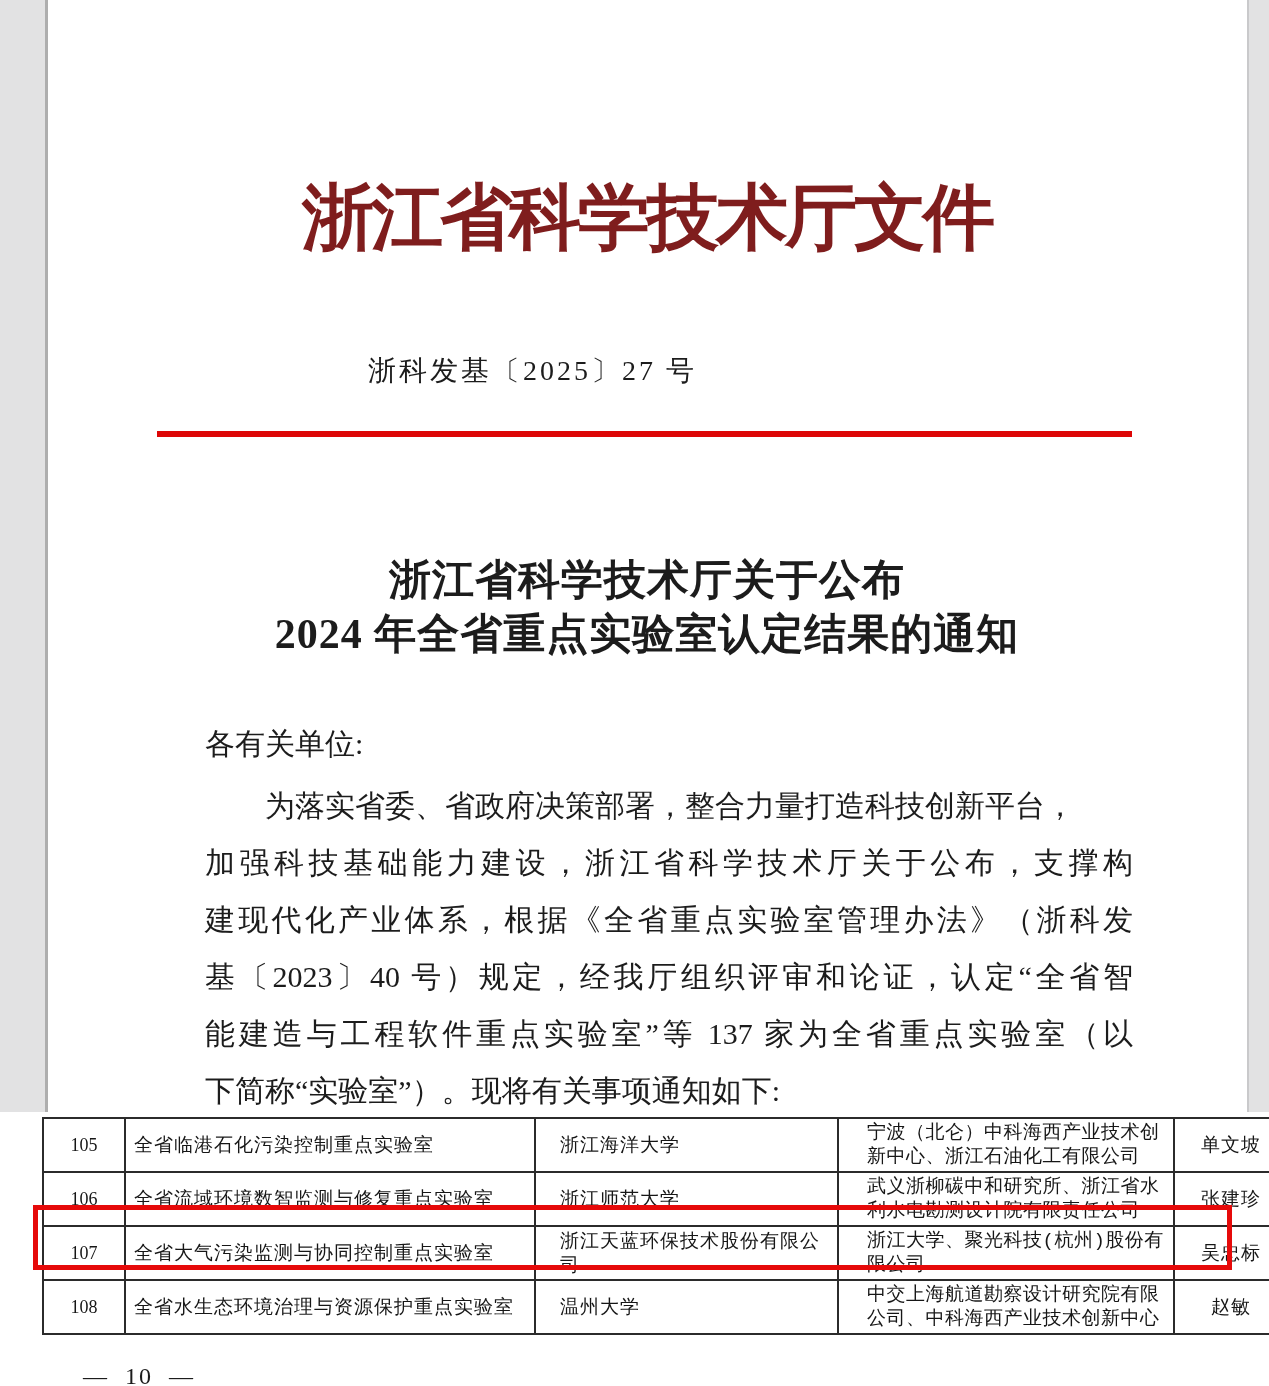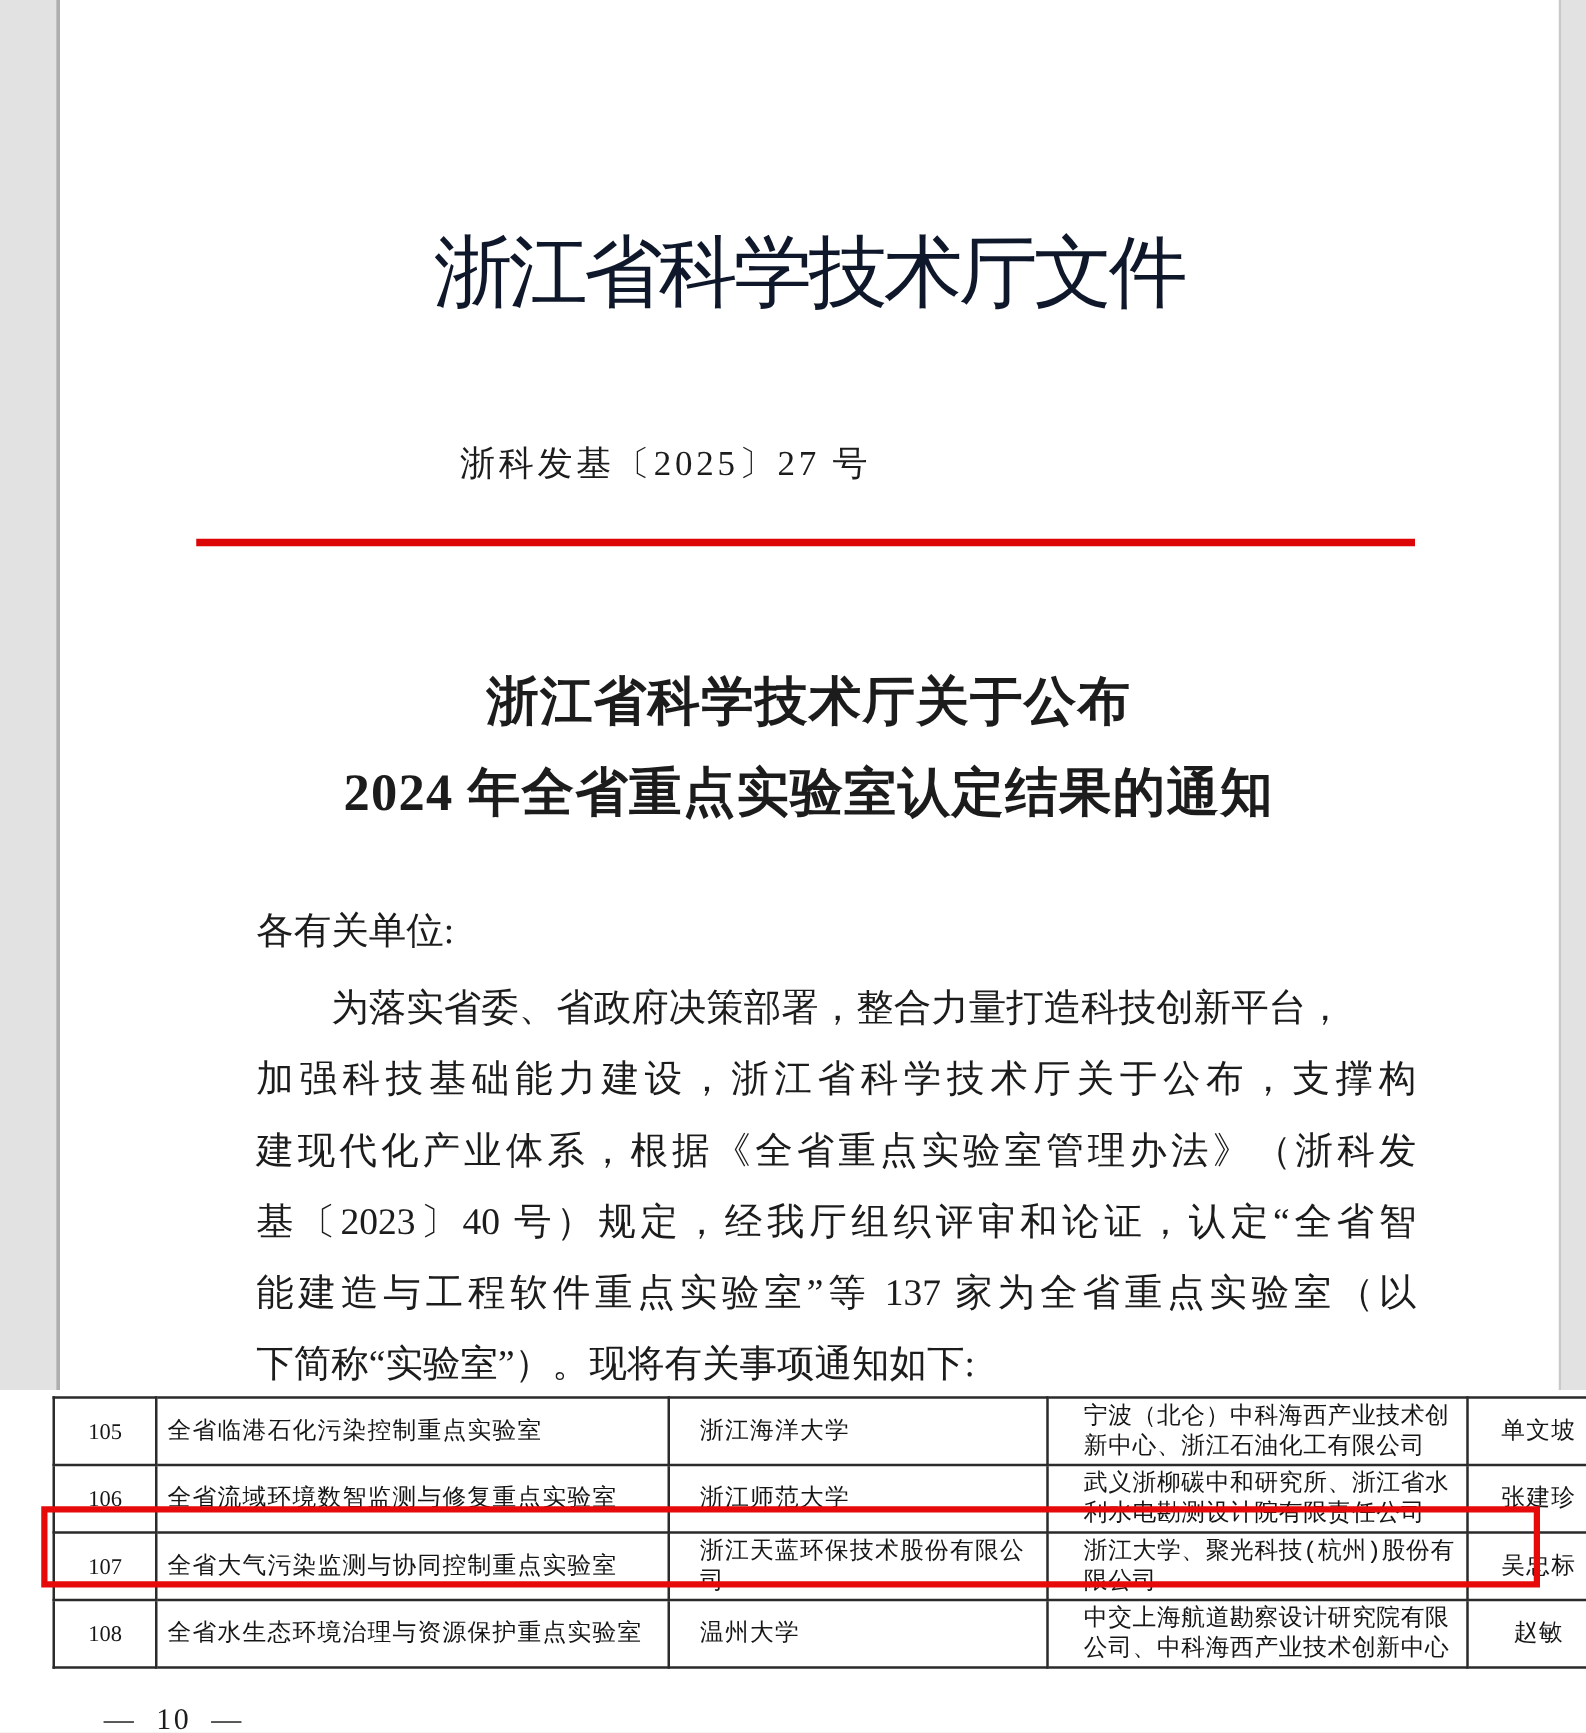--- a/index.html
+++ b/index.html
@@ -23,22 +23,22 @@
 
   
   .lower-strip{
     left:0;top:1112px;width:1269px;height:274px;
     background:#ffffff;
   }
 
   .red-header{
     left:45px;top:138px;width:1204px;height:160px;
     text-align:center;
-    font-size:63px;font-weight:normal;
-    color:#0f172a;
+    font-size:72px;font-weight:bold;
+    color:#7f1d1d;
     letter-spacing:-3px;
     white-space:nowrap;
     line-height:160px;
   }
   .doc-number{
     left:45px;top:352px;width:975px;
     text-align:center;
     font-size:28px;
     letter-spacing:3px;
   }
@@ -46,21 +46,21 @@
     left:157px;top:431px;width:975px;height:6px;
     background:#dd0606;
   }
   .notice-title{
     left:145px;width:1004px;
     text-align:center;
     font-size:42px;font-weight:bold;
     letter-spacing:1px;
     white-space:nowrap;
   }
-  .nt1{top:533px;}
+  .nt1{top:552px;}
   .nt2{top:606px;}
 
   .salutation{
     left:205px;top:724px;width:930px;
     font-size:30px;
   }
   .body-line{
     left:205px;width:928px;height:40px;
     font-size:30px;
     white-space:nowrap;

